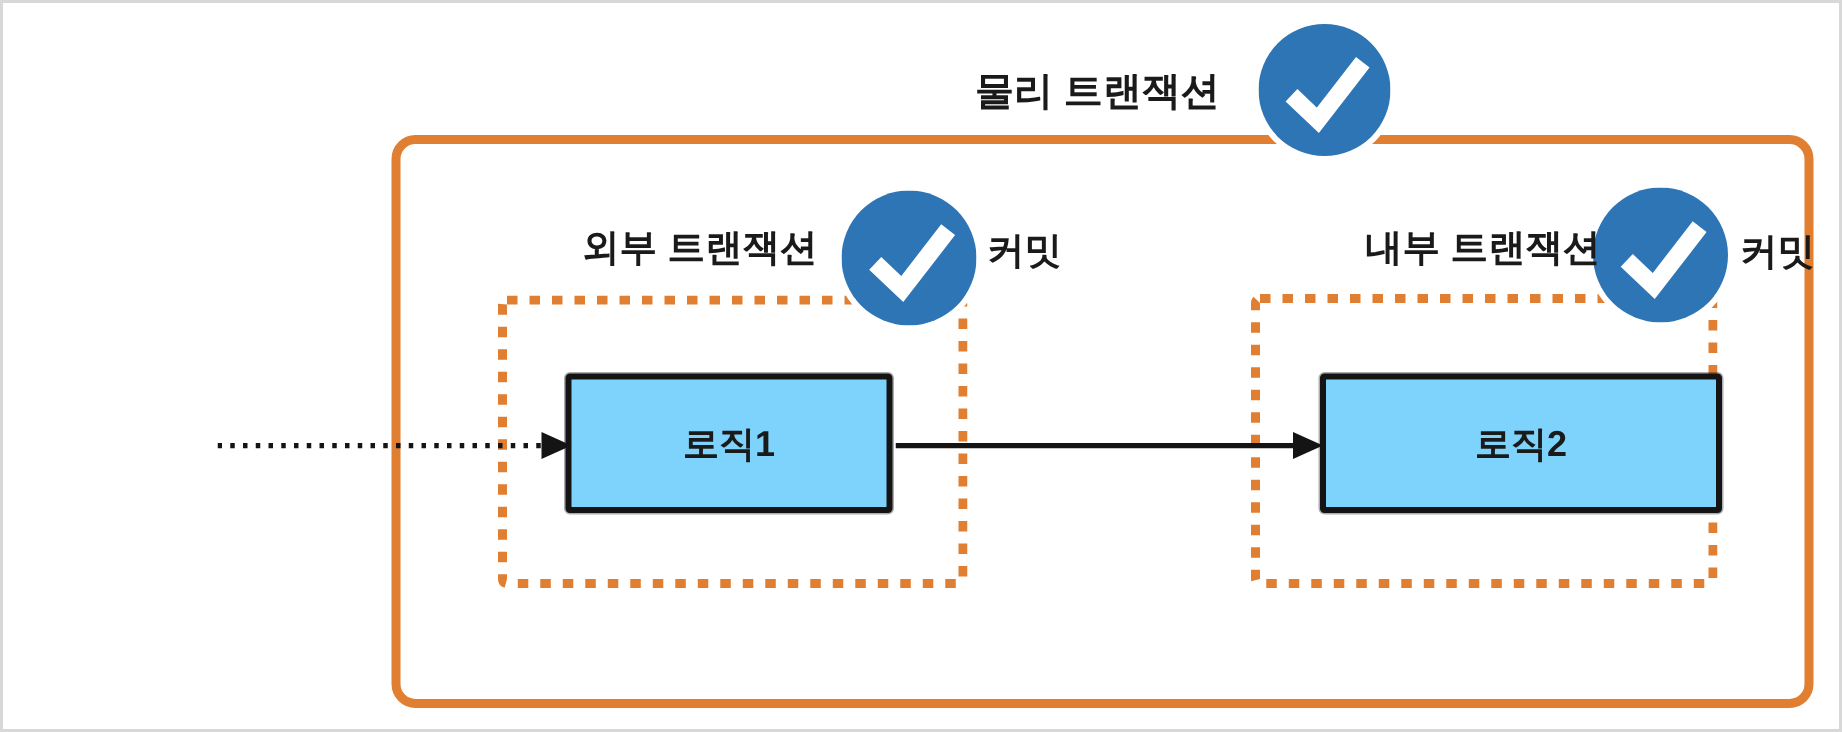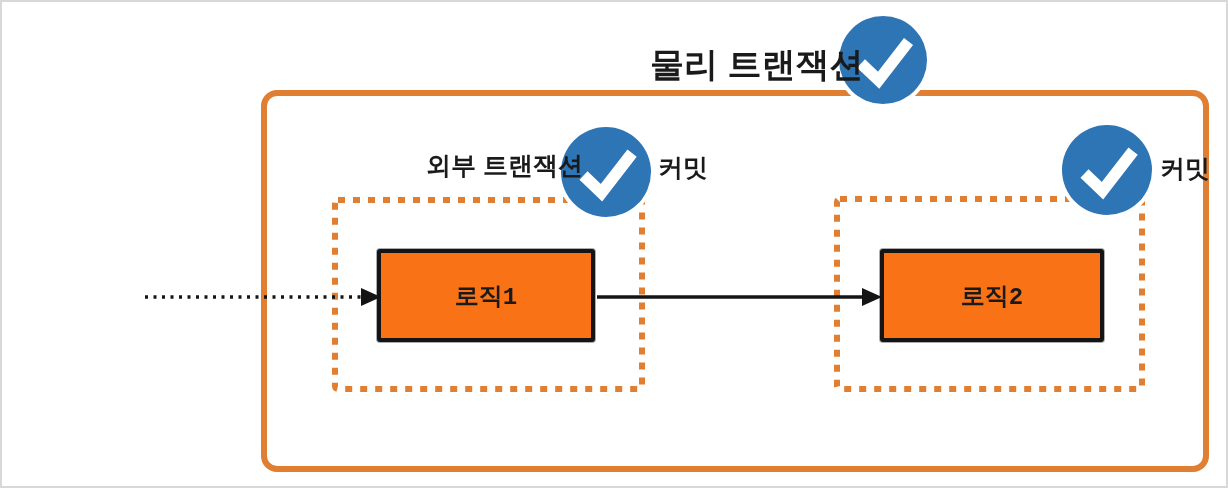--- a/index.html
+++ b/index.html
@@ -18,68 +18,67 @@
     overflow:hidden;
   }
   .lbl{
     position:absolute;
     font-weight:bold;
     color:var(--ink);
     white-space:nowrap;
     z-index:5;
     line-height:1.1;
   }
-  .lbl-lg{font-size:34px;}
+  .lbl-lg{font-size:26px;}
   .lbl-md{font-size:25px;}
   
   .phys-rect{
     position:absolute;
     left:259px;top:88px;width:948px;height:382px;
     border:6px solid var(--orange);
     border-radius:16px;
     z-index:1;
   }
   
   .dashed-box{position:absolute;z-index:2;}
   .dashed-box svg{display:block;}
   .dash-stroke{stroke:var(--orange);fill:none;stroke-width:6;stroke-dasharray:7 8;}
   
   .logic-box{
     position:absolute;
-    background:#f97316;
+    background:#7dd3fc;
     border:4px solid #141414;
     border-radius:3px;
     display:flex;align-items:center;justify-content:center;
     font-weight:bold;font-size:24px;color:var(--ink);
     z-index:3;
     box-shadow:0 0 0 1px rgba(20,20,20,.35);
-    font-family:Liberation Mono, monospace;
   }
   #logic1{left:375px;top:247px;width:218px;height:93px;}
-  #logic2{left:878px;top:247px;width:224px;height:93px;}
+  #logic2{left:878px;top:247px;width:268px;height:93px;}
   
   .check-badge{
     position:absolute;
     border-radius:50%;
     box-shadow:0 0 0 4px #fff;
     z-index:4;
   }
   .check-badge svg{display:block;width:100%;height:100%;}
   #check-physical{left:837px;top:14px;width:88px;height:88px;}
   #check-outer{left:559px;top:125px;width:90px;height:90px;}
   #check-inner{left:1060px;top:123px;width:90px;height:90px;}
   
   .arrow{position:absolute;z-index:6;}
   .arrow svg{display:block;}
   #client-arrow{left:143px;top:283px;}
   #flow-arrow{left:595px;top:283px;}
   
   #label-physical{left:648px;top:44px;}
   #label-full-commit{left:934px;top:44px;}
-  #label-outer{left:386px;top:150px;margin-left:38px;}
+  #label-outer{left:386px;top:150px;}
   #label-outer-commit{left:656px;top:152px;}
   #label-inner{left:908px;top:150px;}
   #label-inner-commit{left:1158px;top:153px;}
   #label-client{left:12px;top:279px;}
 </style>
 </head>
 <body>
 
 <div class="canvas">
 
@@ -100,20 +99,21 @@
   <div class="logic-box" id="logic1">
     <span>로직1</span>
   </div>
   <div class="logic-box" id="logic2">
     <span>로직2</span>
   </div>
 
   <div class="lbl lbl-lg" id="label-physical">물리 트랜잭션</div>
   <div class="lbl lbl-md" id="label-outer">외부 트랜잭션</div>
   <div class="lbl lbl-md" id="label-outer-commit">커밋</div>
+  <div class="lbl lbl-md" id="label-inner">내부 트랜잭션</div>
   <div class="lbl lbl-md" id="label-inner-commit">커밋</div>
 
   <div class="check-badge" id="check-physical">
     <svg viewBox="0 0 100 100">
       <circle cx="50" cy="50" r="50" fill="var(--blue)"></circle>
       <path d="M25 54 L45 73 L79 29" stroke="#fff" stroke-width="13" fill="none" stroke-linecap="butt" stroke-linejoin="miter"></path>
     </svg>
   </div>
   <div class="check-badge" id="check-outer">
     <svg viewBox="0 0 100 100">

